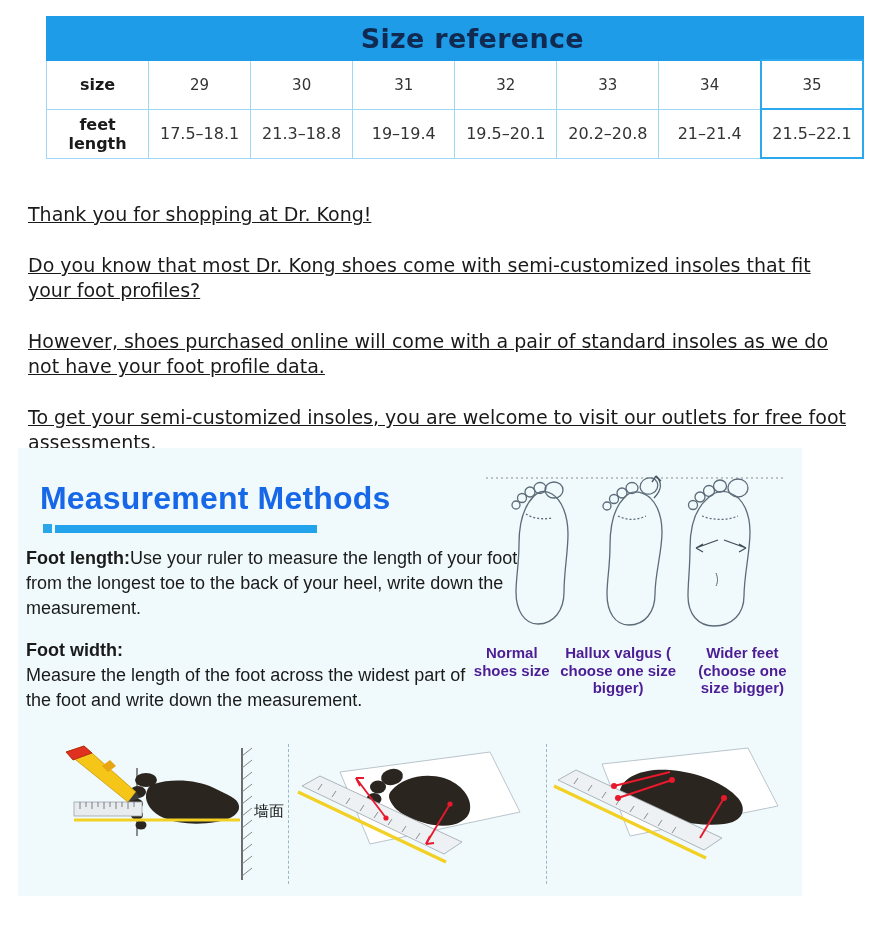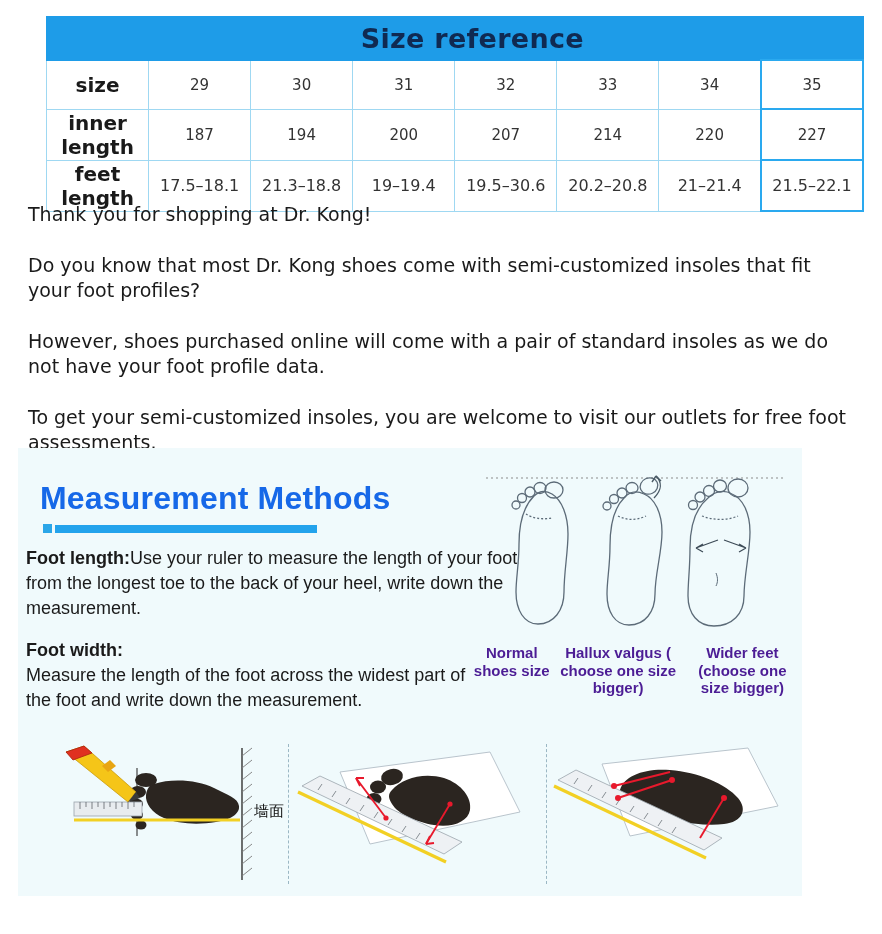--- a/index.html
+++ b/index.html
@@ -35,40 +35,41 @@
   table.size-table td{
     border:1px solid #9fd8f2;
     height:45px;
     text-align:center;
     font-size:15px;
     color:#333;
     font-family:"DejaVu Sans", sans-serif;
   }
   table.size-table td.rowlabel{
     font-weight:bold;
-    font-size:20px;
+    font-size:16px;
     color:#1a1a1a;
     width:138px;
   }
   table.size-table td.lastcol{
     border-color:#2aa9ef;
     border-width:2px;
   }
   table.size-table td.feetrow{ font-size:16px; }
 
   
   .intro{
     position:absolute;left:28px;top:202px;width:820px;
   }
   .intro p{
     margin:0 0 26px 0;
     font-size:19px;
     line-height:1.32;
     color:#1a1a1a;
     font-family:"DejaVu Sans", sans-serif;
+    text-decoration:underline;
   }
 
   
   .measure{
     position:absolute;left:18px;top:448px;
     width:784px;height:448px;
     background:#f0fafc;
   }
   .mm-title{
     position:absolute;left:22px;top:32px;
@@ -131,35 +132,25 @@
       <td class="rowlabel">size</td>
       <td>29</td>
       <td>30</td>
       <td>31</td>
       <td>32</td>
       <td>33</td>
       <td>34</td>
       <td class="lastcol">35</td>
     </tr>
     <tr>
-      <td class="rowlabel">inner length</td>
-      <td>187</td>
-      <td>194</td>
-      <td>200</td>
-      <td>207</td>
-      <td>214</td>
-      <td>220</td>
-      <td class="lastcol">227</td>
-    </tr>
-    <tr>
       <td class="rowlabel">feet length</td>
       <td class="feetrow">17.5–18.1</td>
       <td class="feetrow">21.3–18.8</td>
       <td class="feetrow">19–19.4</td>
-      <td class="feetrow">19.5–30.6</td>
+      <td class="feetrow">19.5–20.1</td>
       <td class="feetrow">20.2–20.8</td>
       <td class="feetrow">21–21.4</td>
       <td class="feetrow lastcol">21.5–22.1</td>
     </tr>
   </tbody>
     </table>
 </div>
 
 <div class="intro">
   <p>Thank you for shopping at Dr. Kong!</p>

